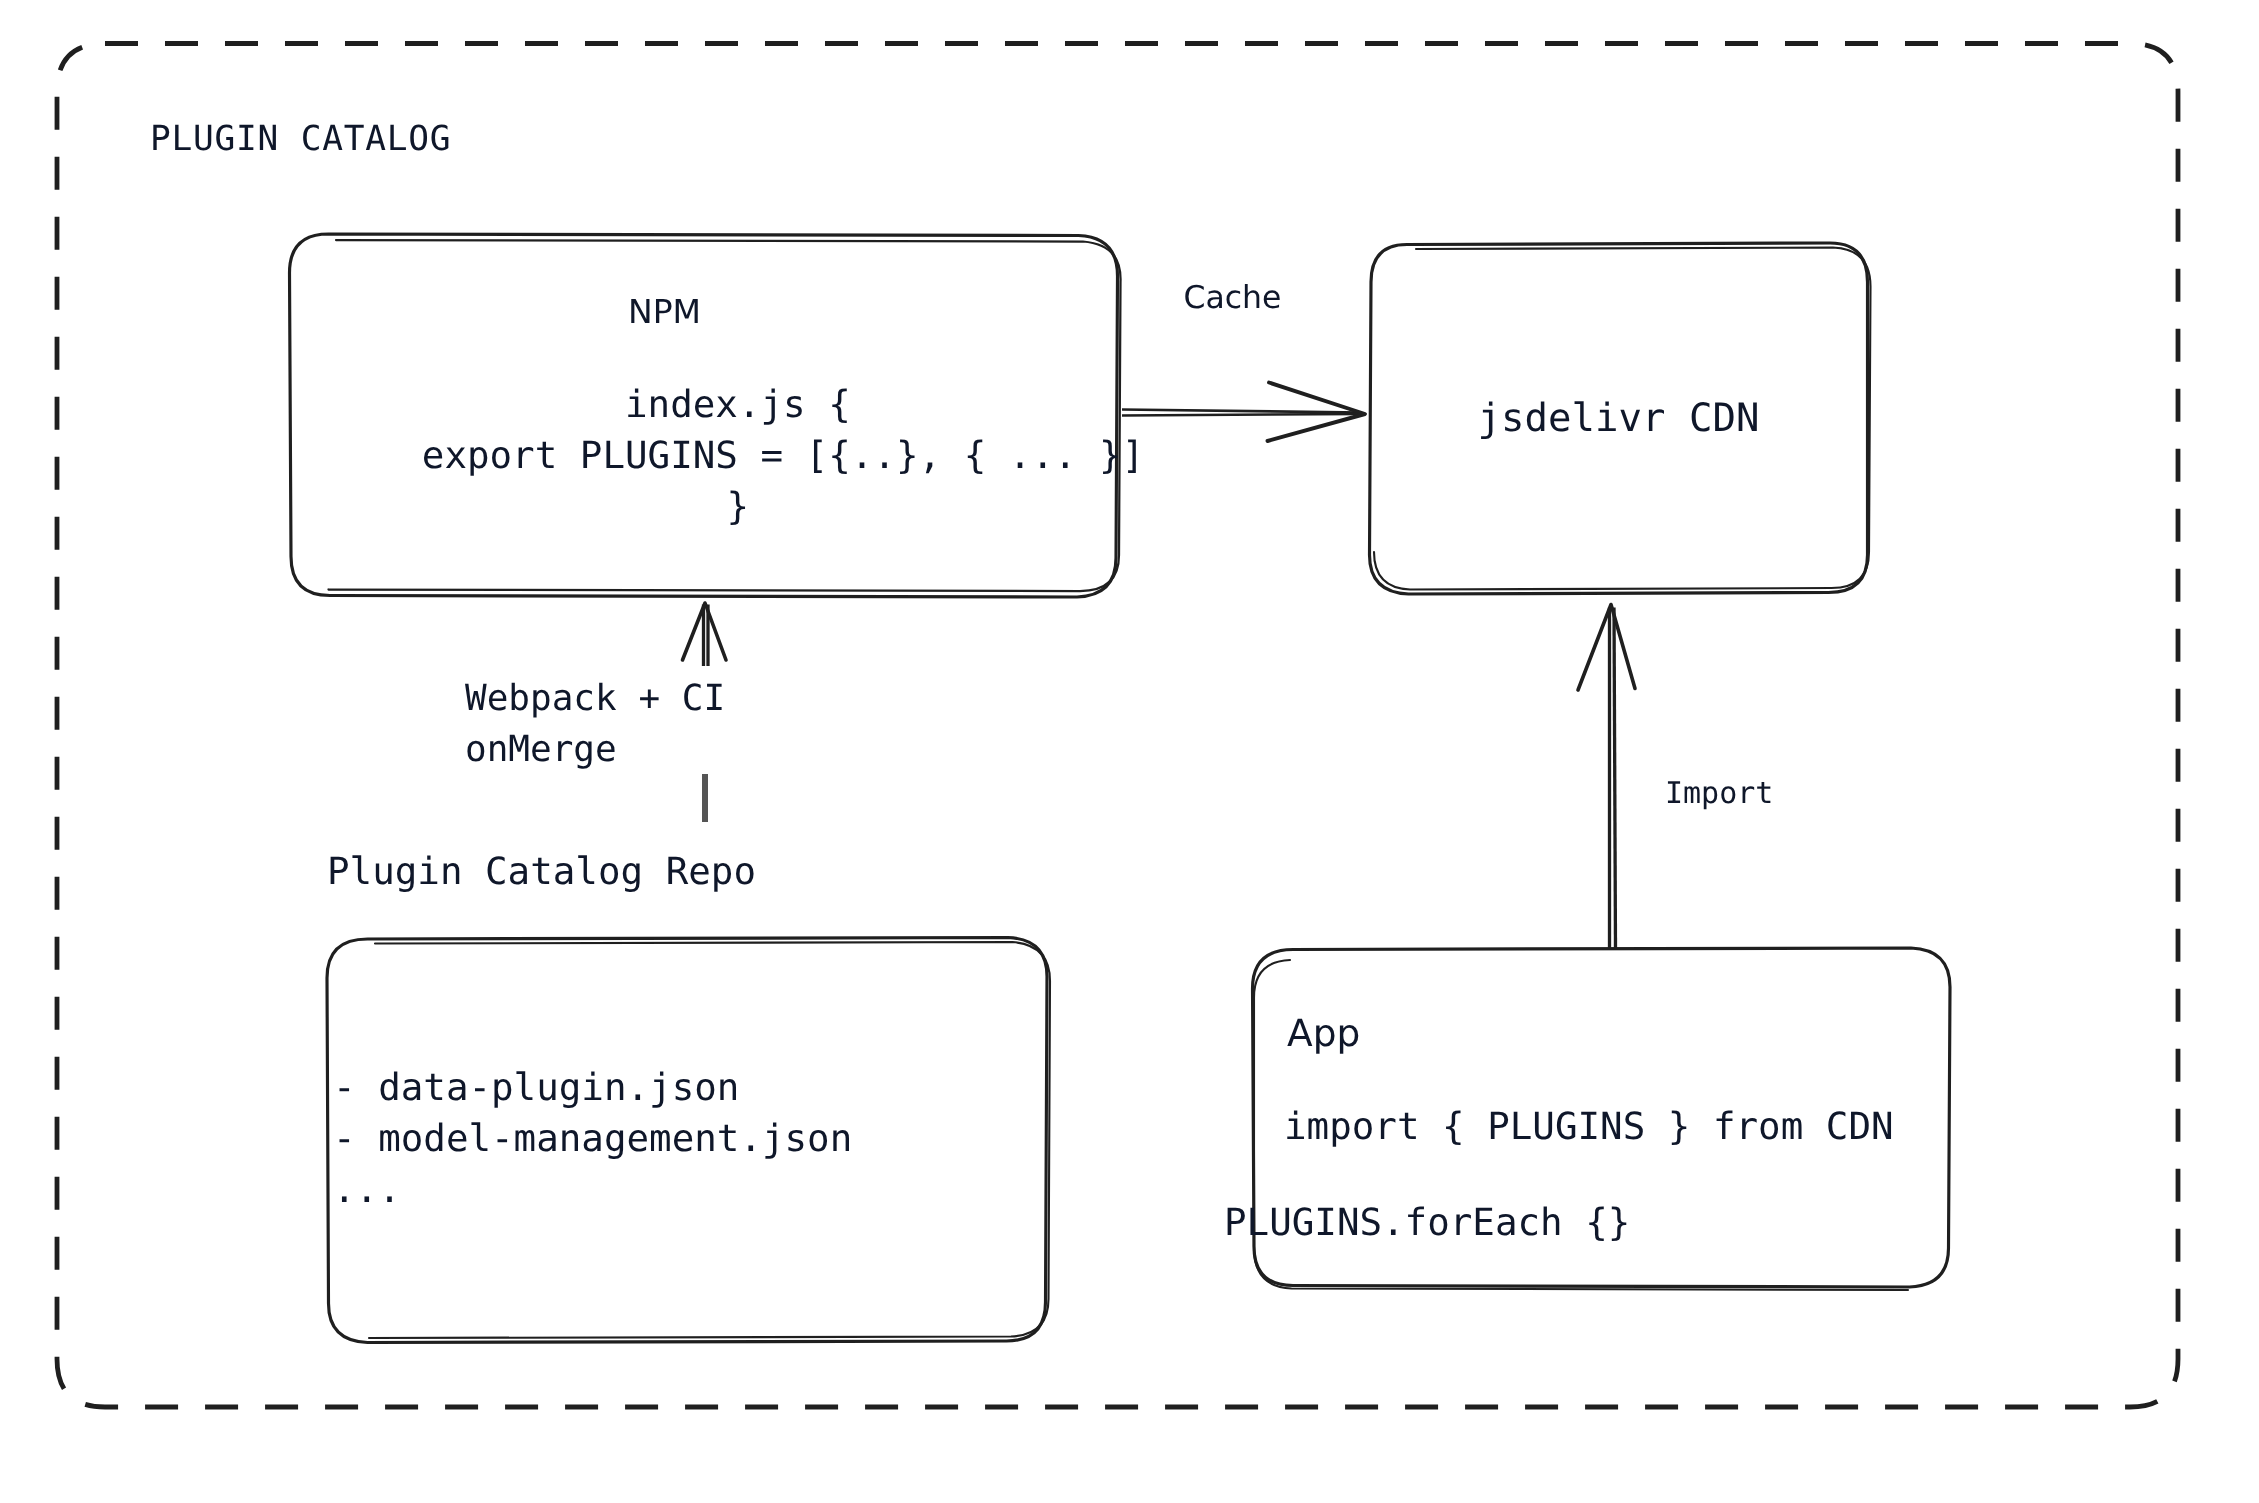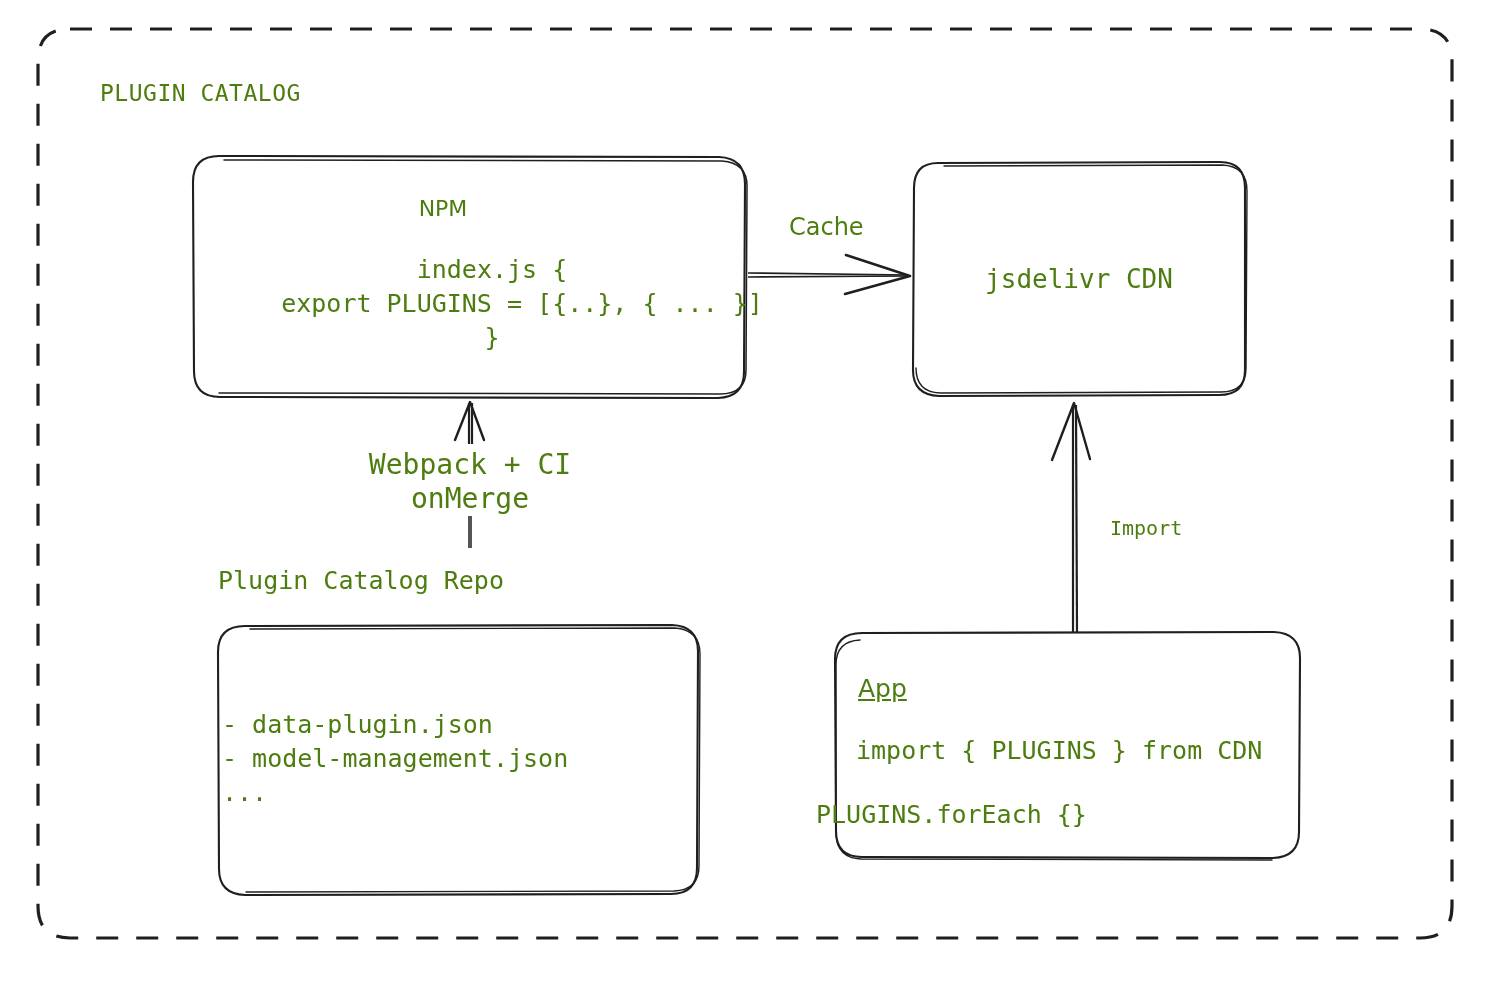--- a/index.html
+++ b/index.html
@@ -20,21 +20,21 @@
     position: absolute;
     left: 0;
     top: 0;
     width: 1506px;
     height: 1002px;
     pointer-events: none;
   }
   .txt {
     position: absolute;
     white-space: pre;
-    color: #4d7c0f;
+    color: #0f172a;
     line-height: 1.0;
   }
   .mono { font-family: "DejaVu Sans Mono", monospace; }
   .sans { font-family: "DejaVu Sans", sans-serif; }
 
   
   #group-title {
     left: 100px;
     top: 82px;
     font-size: 23px;
@@ -79,46 +79,44 @@
     top: 708px;
     font-size: 25px;
     line-height: 34px;
   }
 
   
   #app-title {
     left: 858px;
     top: 676px;
     font-size: 25px;
-    text-decoration: underline;
   }
   #app-code-1 {
     left: 856px;
     top: 738px;
     font-size: 25px;
     text-align: right;
   }
   #app-code-2 {
     left: 816px;
     top: 802px;
     font-size: 25px;
   }
 
   
   #label-cache {
     left: 789px;
-    top: 215px;
-    font-size: 24px;
+    top: 188px;
+    font-size: 21px;
   }
   #label-webpack {
-    left: 330px;
+    left: 310px;
     top: 448px;
     width: 280px;
-    text-align: center;
-    font-size: 28px;
+    font-size: 24px;
     line-height: 34px;
   }
   #label-import {
     left: 1110px;
     top: 518px;
     font-size: 20px;
   }
 </style>
 </head>
 <body>

